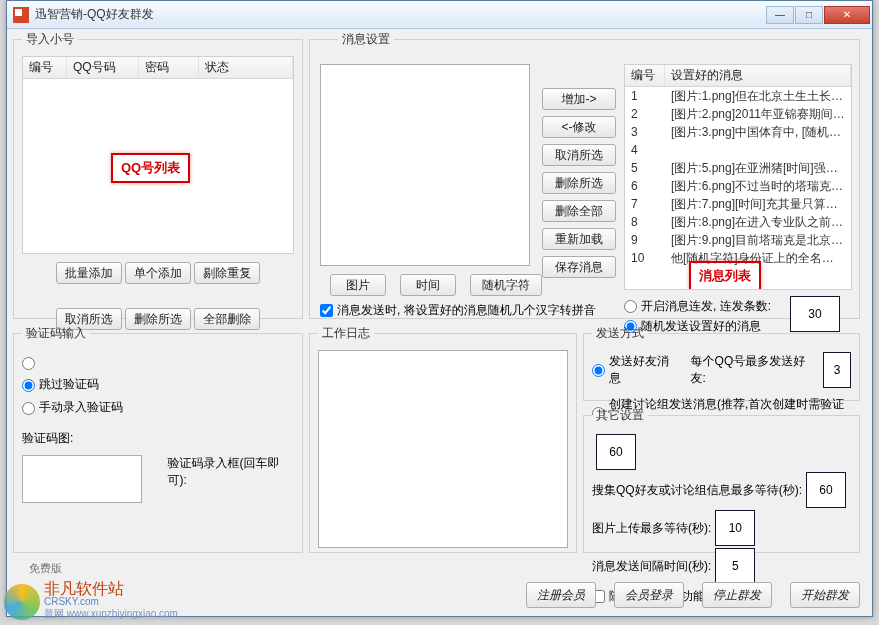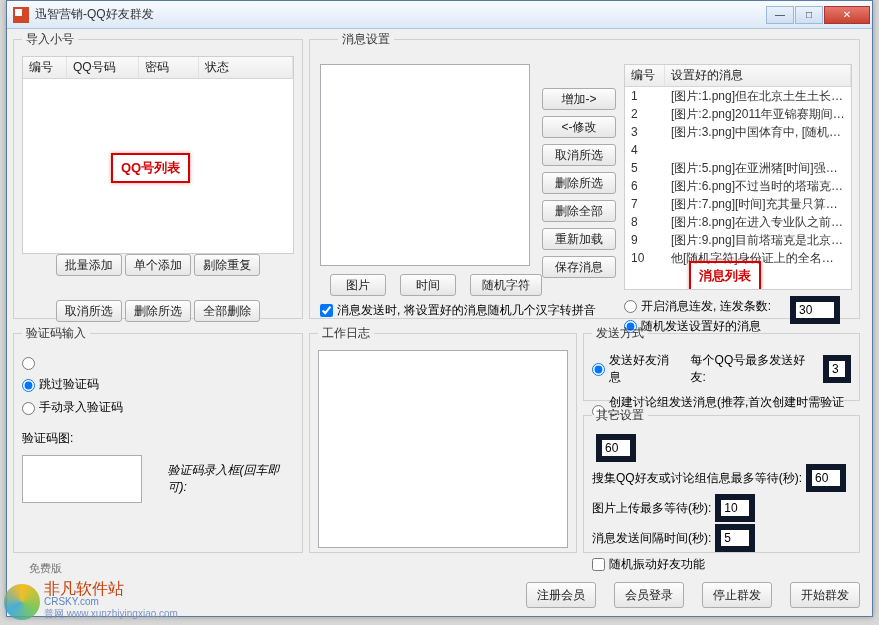--- a/index.html
+++ b/index.html
@@ -9,33 +9,33 @@
 .titlebar .ticon { width: 16px; height: 16px; background: #d24726; margin-right: 6px; position:relative; }
 .titlebar .ticon:before{content:"";position:absolute;width:7px;height:7px;background:#fff;left:2px;top:2px;}
 .title { flex: 1; color: #333; }
 .winbtns { display: flex; }
 .winbtn { width: 28px; height: 18px; margin-left: 1px; background: linear-gradient(#eaf2fb,#cfe0f3); border: 1px solid #9db9d8; display:flex; align-items:center; justify-content:center; font-size:10px; color:#333; }
 .winbtn.close { width: 46px; background: linear-gradient(#e67a6f,#c8432e); color:#fff; border-color:#a33; }
 .client { padding: 4px 8px 8px 8px; position:relative; height: calc(100% - 28px); }
 fieldset.group { border: 1px solid #d0d0d0; padding: 8px; background:#f0f0f0; position:absolute; }
 fieldset.group > legend { padding: 0 4px; color:#333; }
 .btn { display:inline-flex; align-items:center; justify-content:center; height:22px; padding:0 8px; background:linear-gradient(#fdfdfd,#e6e6e6); border:1px solid #acacac; border-radius:3px; color:#222; font-size:12px; cursor:pointer; }
-input[type=text] { height:28px; border:6px solid #0f172a; padding:0 3px; background:#fff; }
+input[type=text] { height:36px; border:1px solid #0f172a; padding:0 3px; background:#fff;text-align:center; }
 textarea { border:1px solid #abadb3; background:#fff; resize:none; padding:2px; }
 .table { border:1px solid #cfcfcf; background:#fff; position:relative; overflow:hidden; }
 .thead { display:flex; background:linear-gradient(#fafafa,#ececec); border-bottom:1px solid #d6d6d6; height:22px; align-items:center; }
 .th { padding:0 6px; border-right:1px solid #e2e2e2; font-size:12px; color:#222; height:100%; display:flex; align-items:center; overflow:hidden; white-space:nowrap; }
 .tbody { font-size:12px; }
 .tr { display:flex; height:18px; align-items:center; }
 .td { padding:0 6px; overflow:hidden; white-space:nowrap; text-overflow:ellipsis; color:#333; font-size:12px; }
 .redbox { position:absolute; border:2px solid #d40000; box-shadow:0 0 4px rgba(200,0,0,0.4); padding:4px 8px; color:#d40000; font-weight:bold; background:rgba(255,255,255,0); font-size:13px; }
 .radio, .check { margin-right:4px; vertical-align:middle; }
 label { display:inline-flex; align-items:center; }
 .footer { position:absolute; bottom:8px; right:12px; display:flex; gap:18px; }
-.footer .btn { height:26px; min-width:70px; }
+.footer .btn { height:26px; min-width:70px;font-style:italic; }
 .watermark { position:absolute; left:4px; bottom:4px; display:flex; align-items:center; gap:4px; }
 .wm-circle { width:36px; height:36px; border-radius:50%; background:conic-gradient(#f7b500,#6ac045,#2aa1d8,#f7b500); opacity:.85;}
 .wm-text { font-size:16px; color:#c2410c; line-height:14px; }
 .wm-sub { font-size:10px; color:#5b86c2; }
 .smallnote { position:absolute; left:22px; bottom:40px; font-size:11px; color:#777; }
 </style>
 </head>
 <body>
 
 <div class="window">
@@ -55,21 +55,21 @@
       <legend>导入小号</legend>
       <div class="table" style="height:198px;">
         <div class="thead">
           <div class="th" style="width:44px">编号</div>
           <div class="th" style="width:72px">QQ号码</div>
           <div class="th" style="width:60px">密码</div>
           <div class="th" style="flex:1">状态</div>
         </div>
         <div class="redbox" style="left:88px; top:96px;">QQ号列表</div>
       </div>
-      <div style="margin-top:0; text-align:center;">
+      <div style="margin-top:8px; text-align:center;">
         <button class="btn">批量添加</button>
         <button class="btn">单个添加</button>
         <button class="btn">剔除重复</button>
       </div>
       <div style="margin-top:24px; text-align:center;">
         <button class="btn">取消所选</button>
         <button class="btn">删除所选</button>
         <button class="btn">全部删除</button>
       </div>
     </fieldset>
@@ -160,21 +160,21 @@
         <span>随机发送设置好的消息</span>
       </label>
     </fieldset>
 
     <fieldset class="group" style="left:6px; top:296px; width:290px; height:228px;">
       <legend>验证码输入</legend>
       <label style="display:block; margin:6px 0;"><input type="radio" name="cap" class="radio" style=""></label>
       <label style="display:block; margin:6px 0;"><input type="radio" name="cap" class="radio" checked="" style=""><span>跳过验证码</span></label>
       <label style="display:block; margin:6px 0;"><input type="radio" name="cap" class="radio" style=""><span>手动录入验证码</span></label>
       <div style="margin-top:14px;">验证码图:</div>
-      <div style="display:flex; align-items:center; gap:26px; margin-top:8px;font-style:italic;">
+      <div style="display:flex; gap:26px; margin-top:8px;">
         <div style="width:124px; height:48px; border:1px solid #abadb3; background:#fff;"></div>
         <span>验证码录入框(回车即可):</span>
       </div>
     </fieldset>
 
     <fieldset class="group" style="left:302px; top:296px; width:268px; height:228px;">
       <legend>工作日志</legend>
       <textarea style="width: 100%; height: 198px;"></textarea>
     </fieldset>
 

